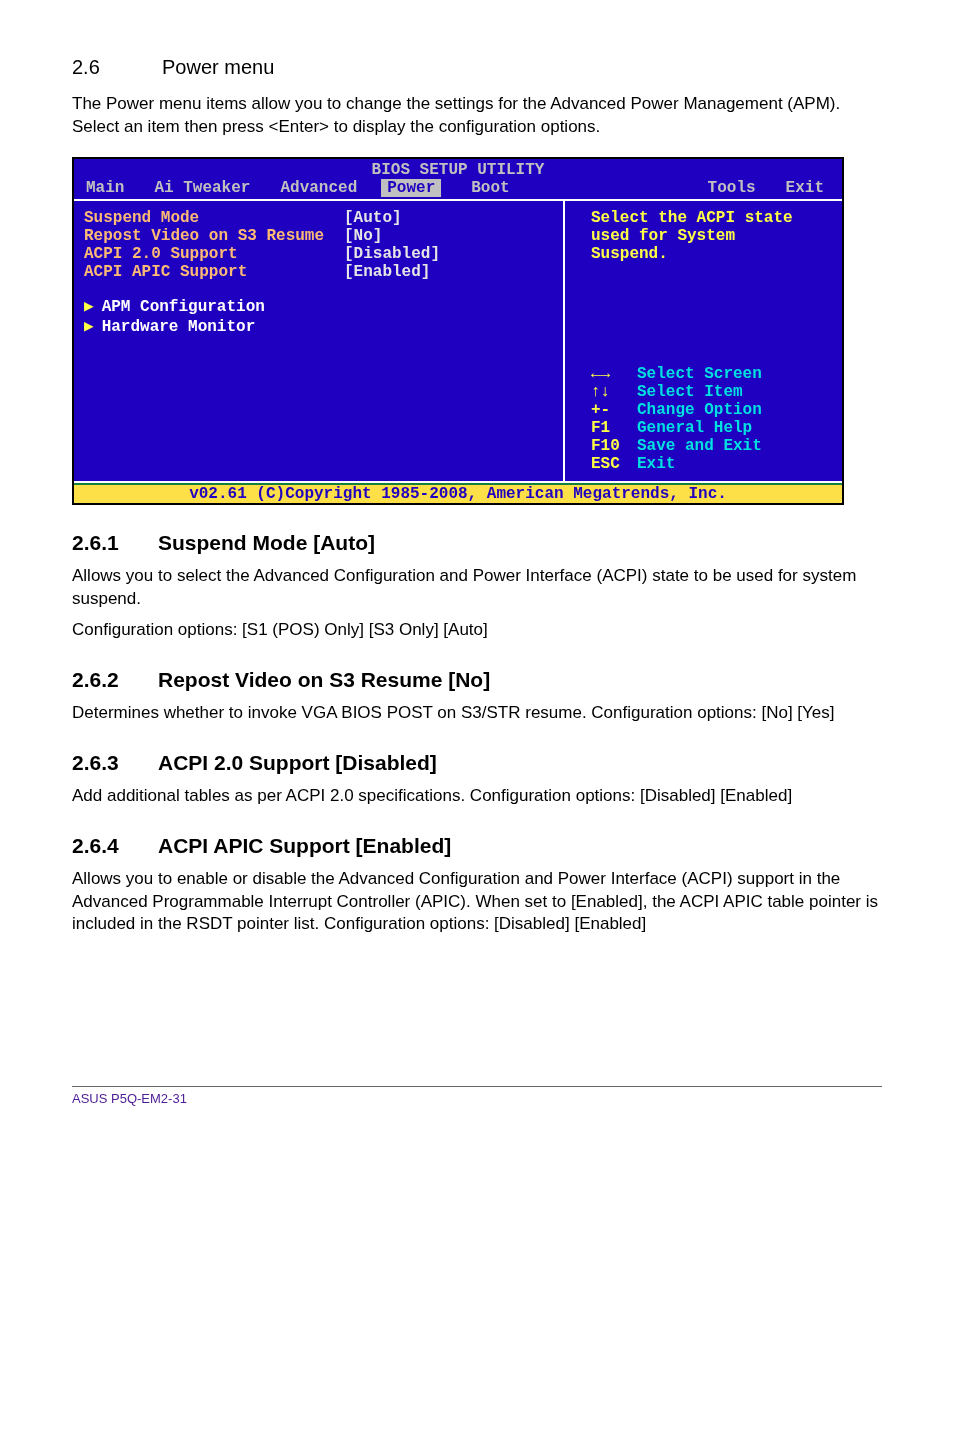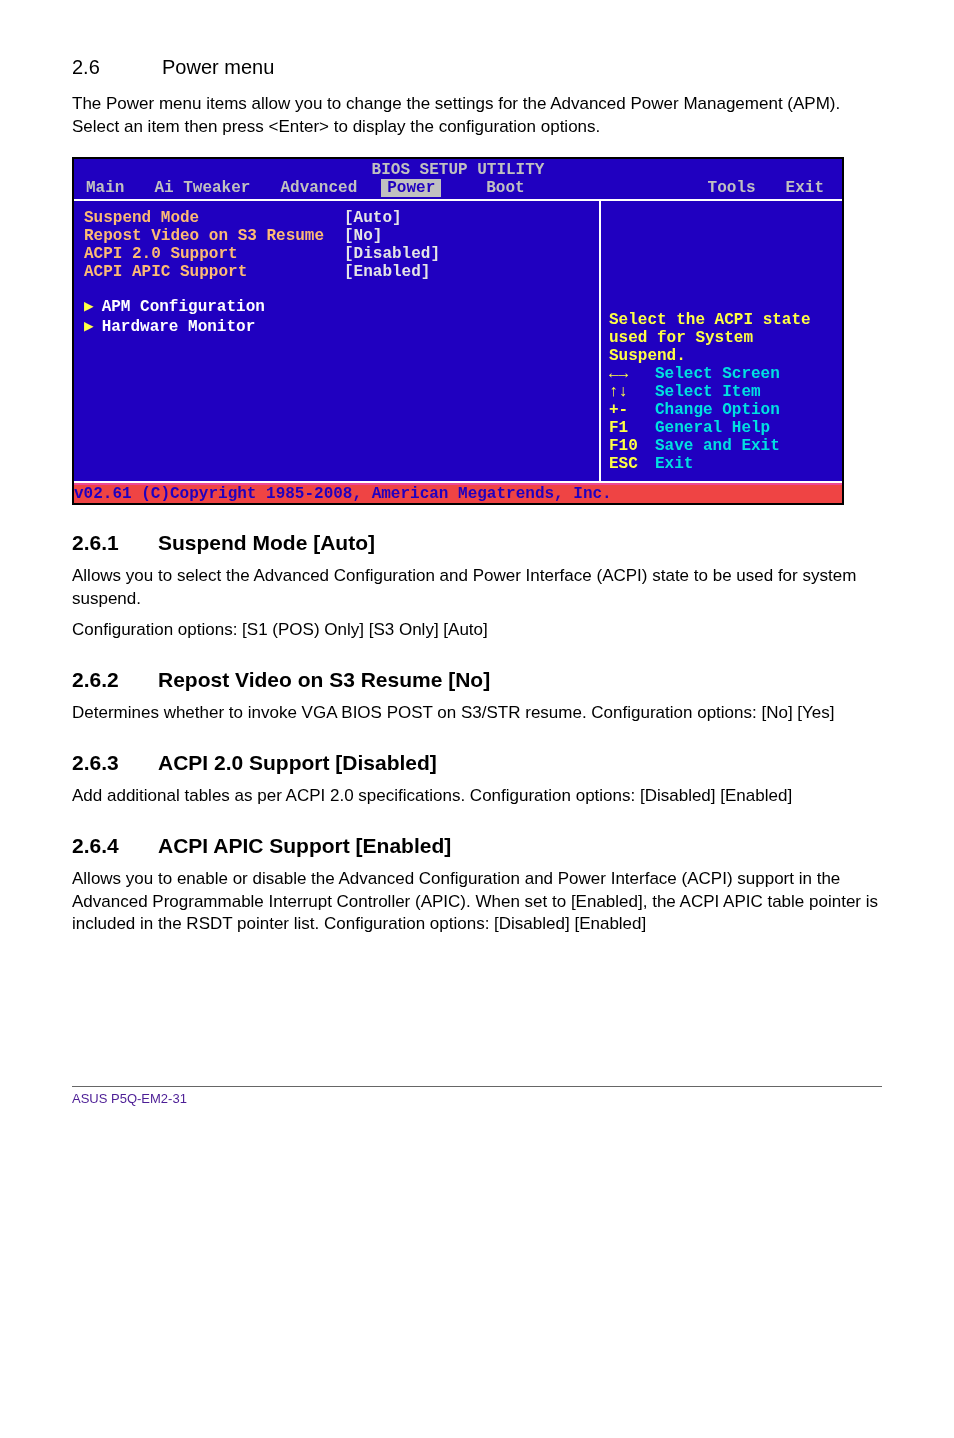--- a/index.html
+++ b/index.html
@@ -48,53 +48,54 @@
     color: #c0c0c0;
     padding: 0 0 2px 0;
   }
   .bios-tabs span {
     padding: 0 18px 0 12px;
   }
   .bios-tabs .seltab {
     background: #c0c0c0;
     color: #2000c0;
     padding: 0 6px;
-    margin: 0 33px 0 6px;
+    margin: 0 18px 0 6px;
   }
   .bios-body {
     display: flex;
     border-top: 2px double #fff;
     border-bottom: 2px double #fff;
     height: 280px;
   }
   .bios-left {
     flex: 1;
     border-right: 2px double #fff;
     padding: 8px 10px;
   }
   .bios-right {
     width: 225px;
-    padding: 8px 8px;
+    padding: 8px 26px;
     display:flex;
     flex-direction:column;
-    justify-content:flex-end;
+    justify-content:space-between;
   }
   .bios-row { display:flex; }
   .bios-row .lbl { color:#fdba74; width:260px; }
   .bios-row .val { color:#e5e5e5; }
   .bios-sub { color:#ffffff; margin-top:15px;}
   .bios-sub .arrow { color:#ffff44; margin-right:8px;}
   .bios-help { color:#ffff44; }
   .bios-keys { color:#00e0e0; }
   .bios-keys .k { display:flex; }
   .bios-keys .sym { color:#ffff44; width:46px; }
   .bios-footer {
-    background: #ef4444;
+    text-align:center;
+    background: #fde047;
     color:#2000c0;
-    border-top:2px solid #ec4899;
+    border-top:2px solid #15803d;
     font-weight:bold;
     padding:0;
   }
   
   h2.sub {
     font-size: 21px;
     font-weight: bold;
     margin: 26px 0 10px 0;
   }
   h2.sub .snum { display:inline-block; width:86px; }

